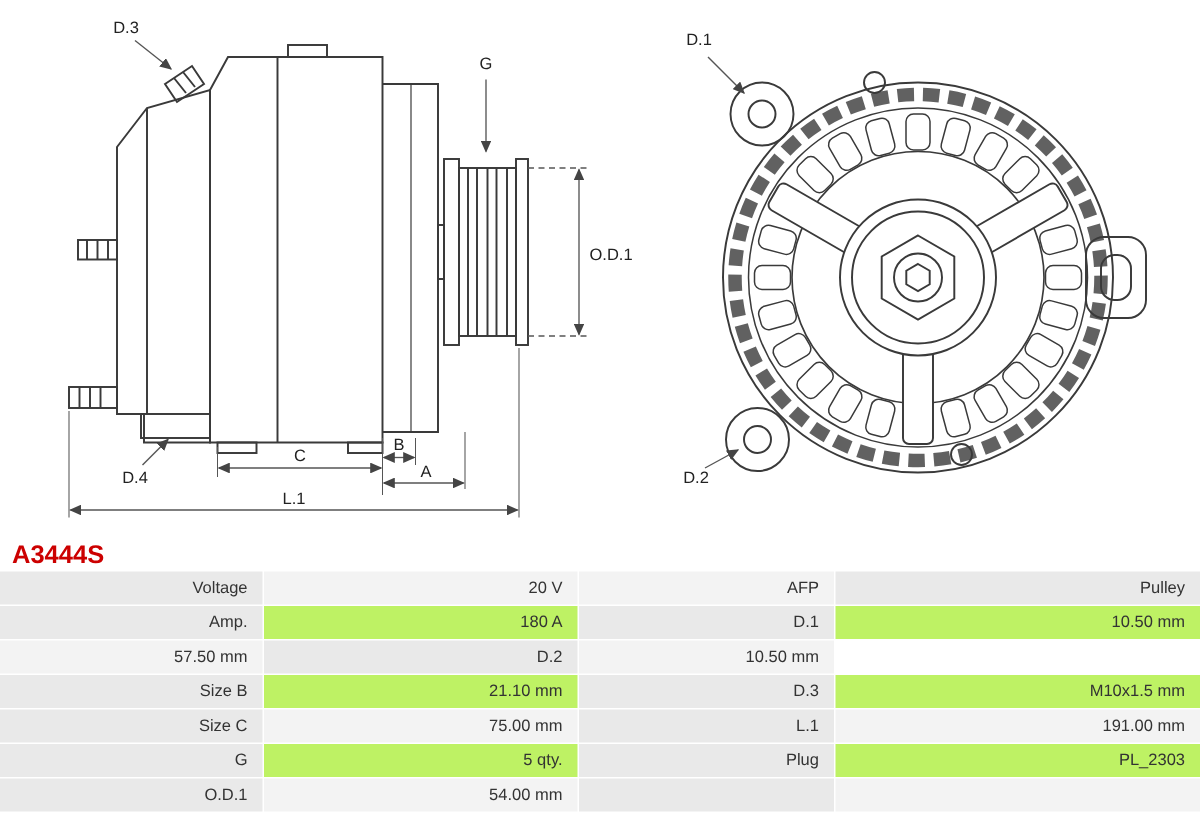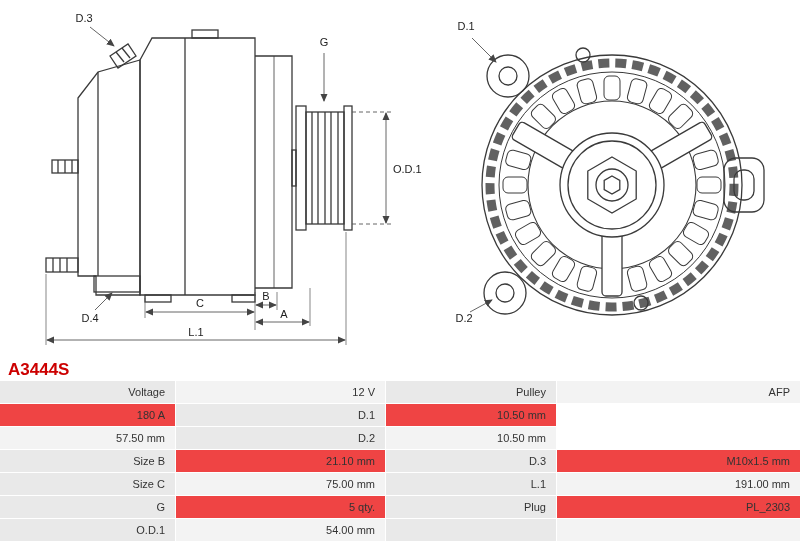--- a/index.html
+++ b/index.html
@@ -16,21 +16,21 @@
   .spec-table {
     position:absolute; left:0; top:381px; width:800px;
     display:flex; flex-direction:column; gap:1px; background:#fff;
   }
   .spec-row { display:grid; grid-template-columns:175px 209px 170px 243px; gap:1px; }
   .cell {
     height:22px; line-height:22px; font-size:11px; color:#333;
     text-align:right; padding-right:10px; box-sizing:border-box; overflow:hidden; white-space:nowrap;
   }
   .lab { background:#e9e9e9; }
-  .val { background:#ef4444; }
+  .val { background:#bef264; }
   .spec-row:nth-child(odd) .val { background:#f3f3f3; }
 </style>
 </head>
 <body>
 
 <div class="screen">
 
   <div class="diagram-wrap">
     <svg width="800" height="358" viewBox="0 0 800 358">
       <defs>
@@ -191,25 +191,26 @@
         <text class="mid" x="464" y="322">D.2</text>
       </g>
     </svg>
   </div>
 
   <div class="part-number">A3444S</div>
 
   <div class="spec-table">
     <div class="spec-row">
       <div class="cell lab">Voltage</div>
-      <div class="cell val">12 V</div>
+      <div class="cell val">20 V</div>
+      <div class="cell val">AFP</div>
       <div class="cell lab">Pulley</div>
-      <div class="cell val">AFP</div>
-    </div>
-    <div class="spec-row">
+    </div>
+    <div class="spec-row">
+      <div class="cell lab">Amp.</div>
       <div class="cell val">180 A</div>
       <div class="cell lab">D.1</div>
       <div class="cell val">10.50 mm</div>
     </div>
     <div class="spec-row">
       <div class="cell val">57.50 mm</div>
       <div class="cell lab">D.2</div>
       <div class="cell val">10.50 mm</div>
     </div>
     <div class="spec-row">

